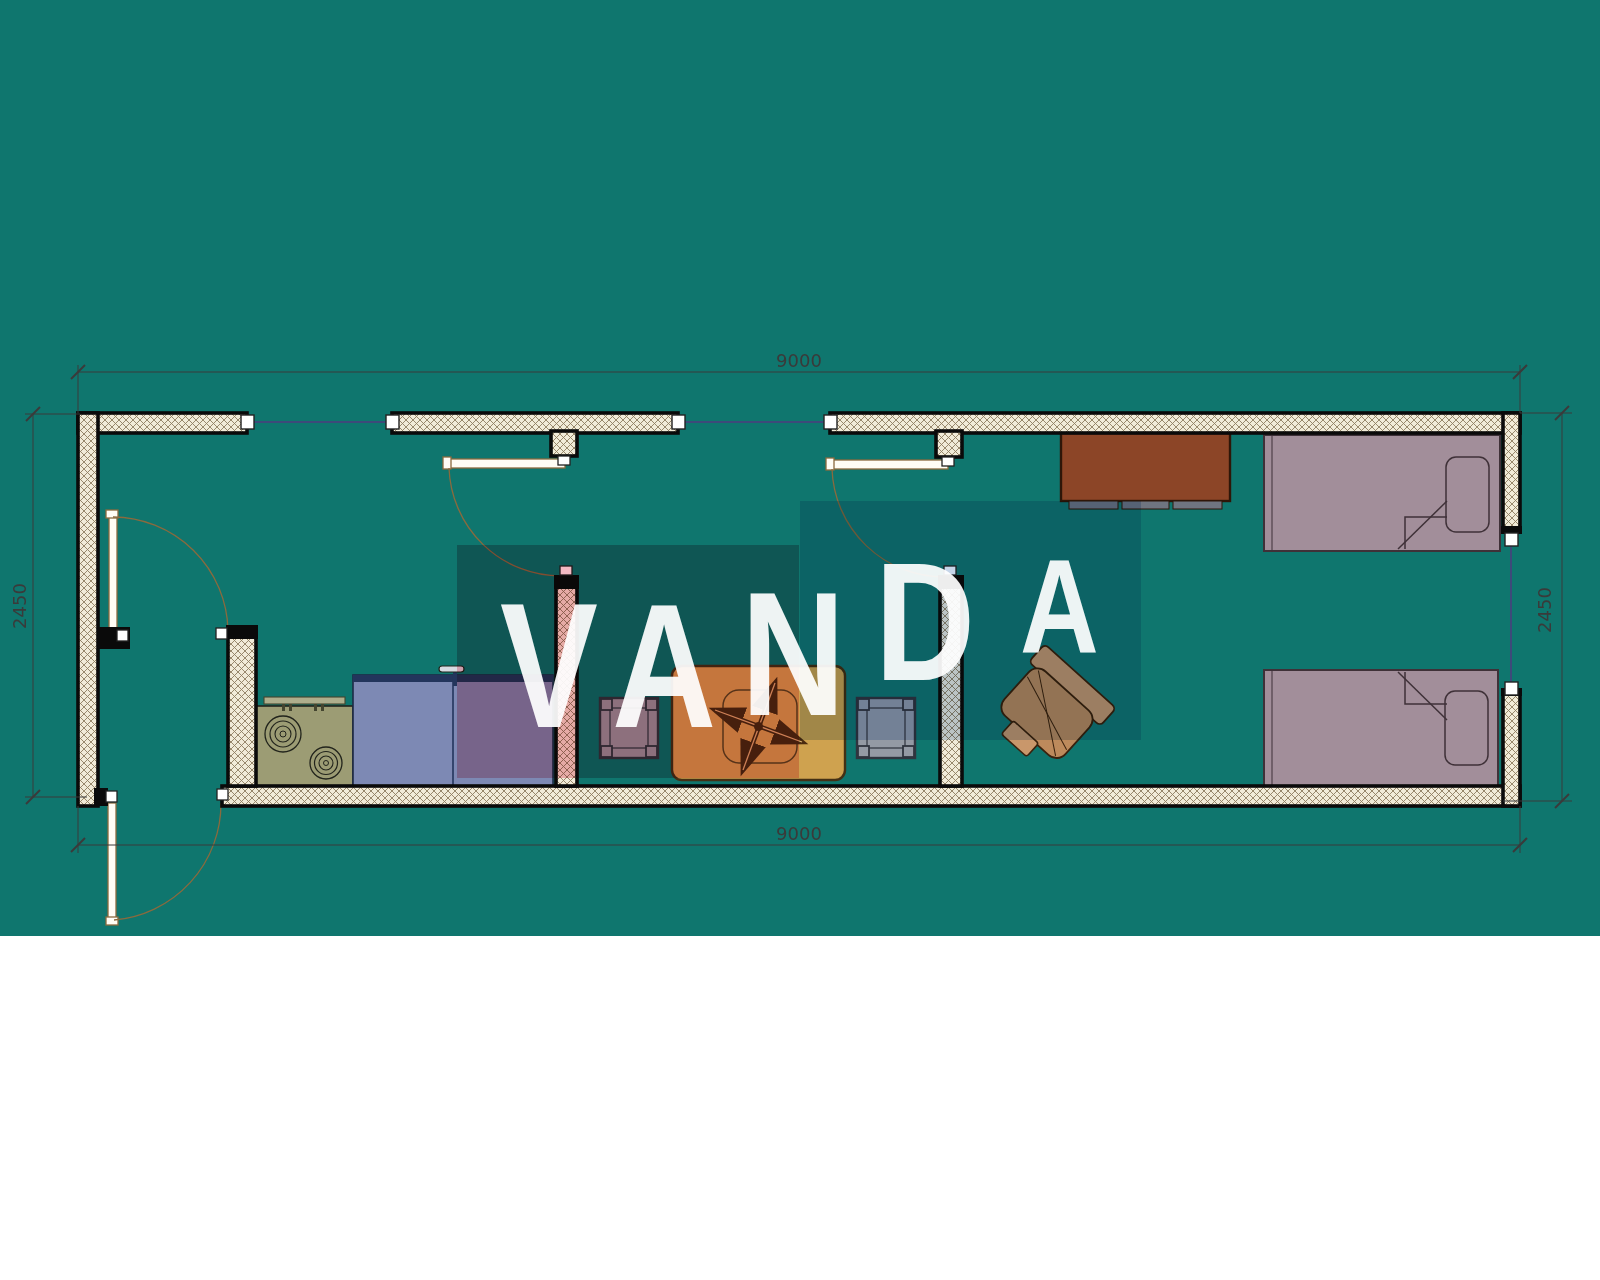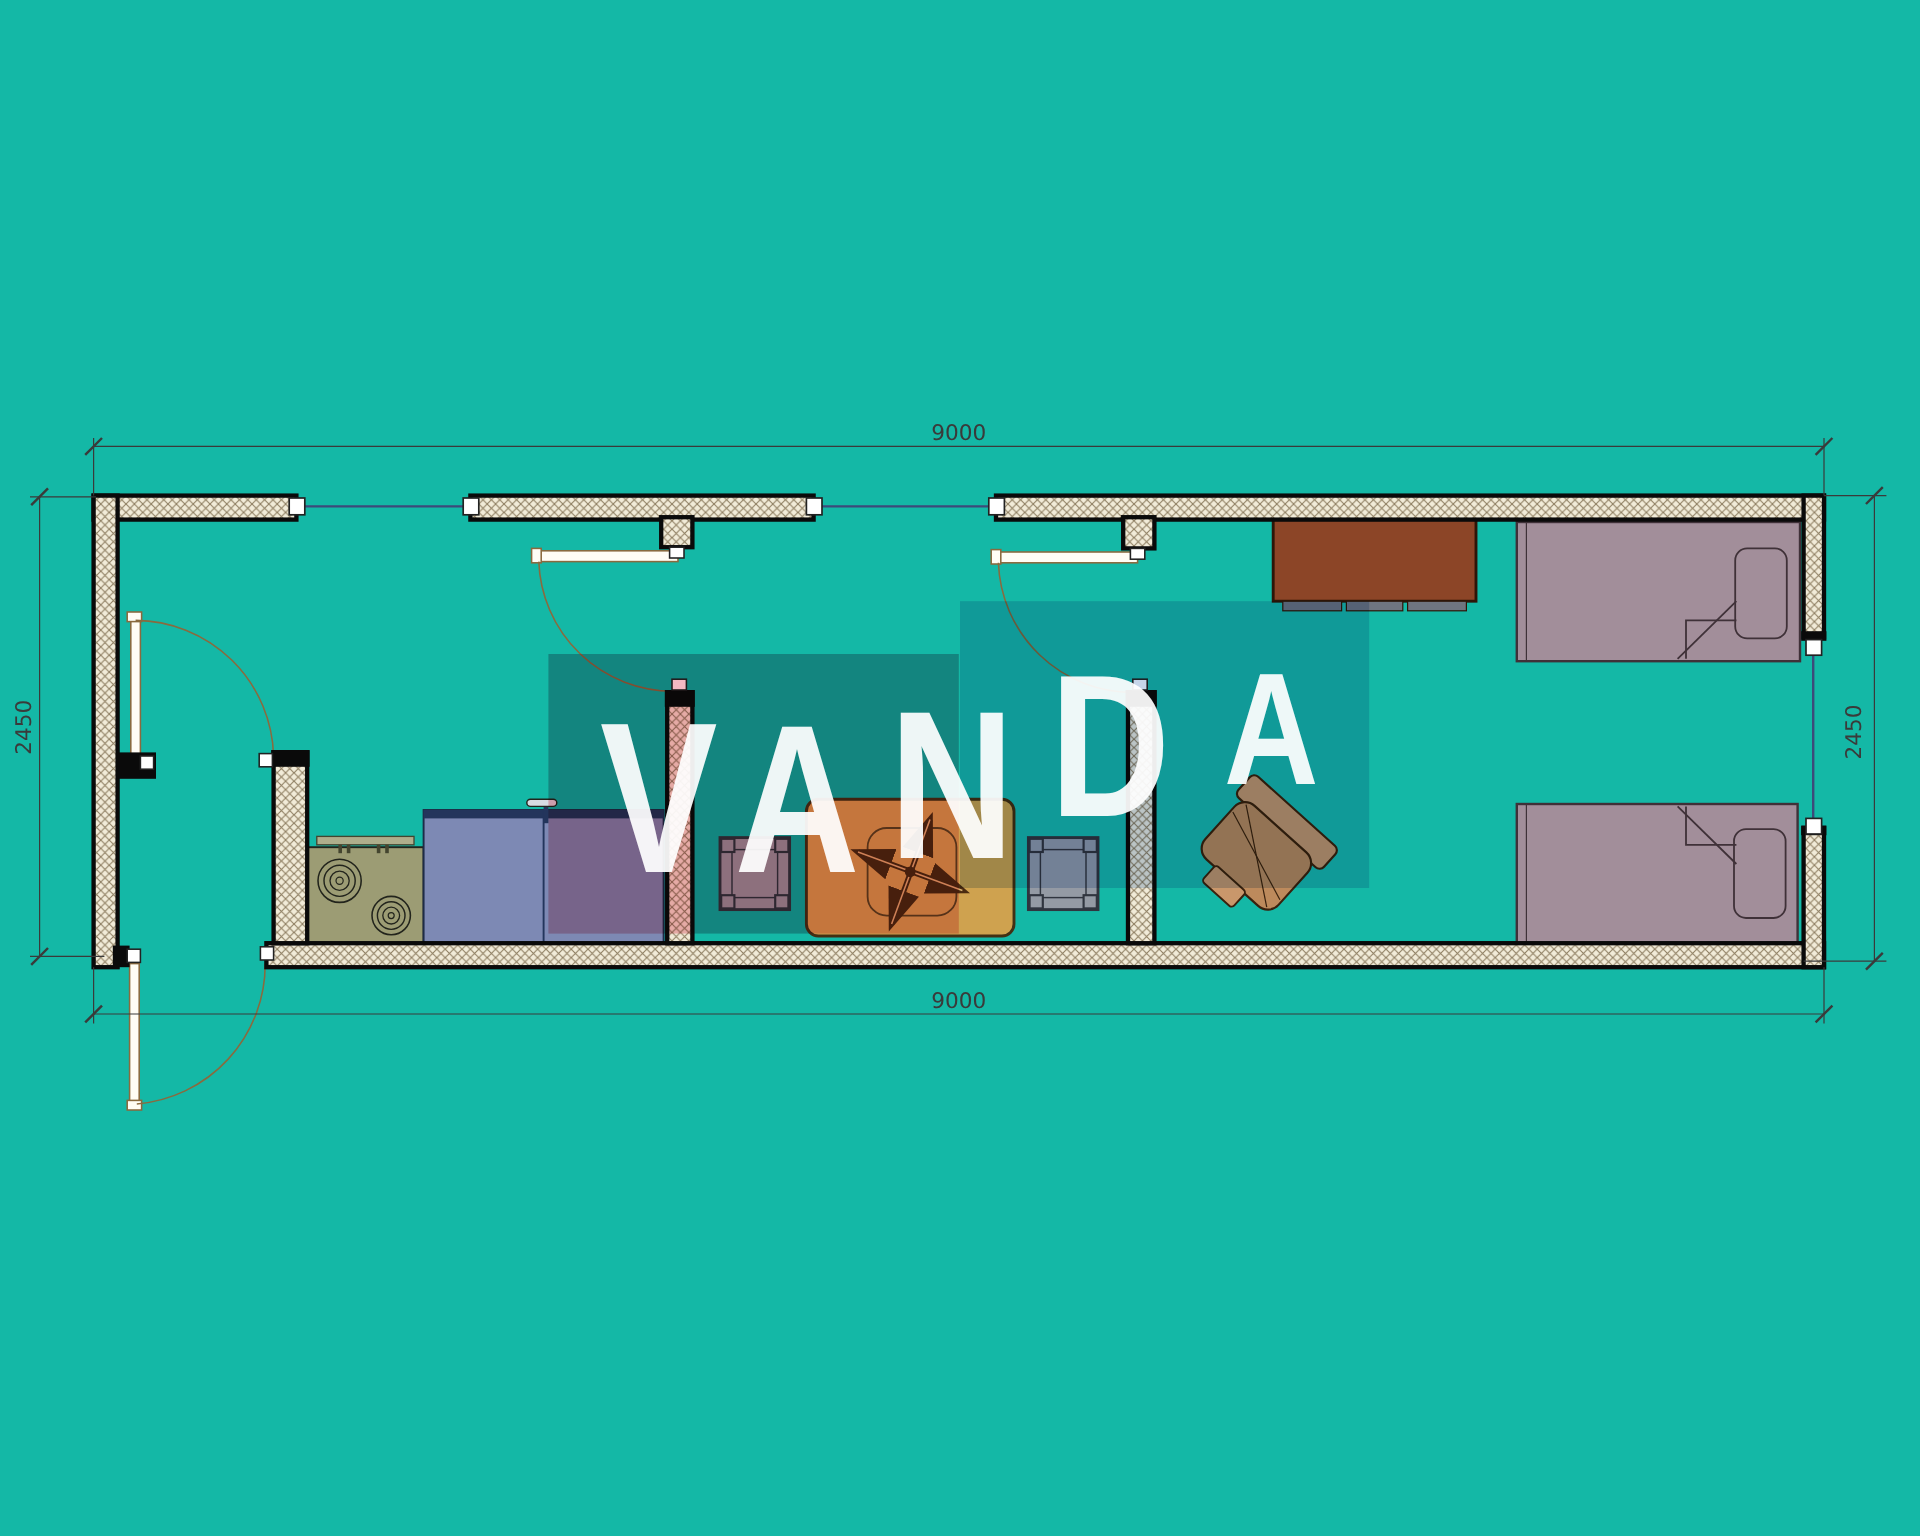--- a/index.html
+++ b/index.html
@@ -1,16 +1,16 @@
 <!DOCTYPE html>
 <html><head>
 <meta charset="utf-8">
 <style>
   html,body{margin:0;padding:0;background:#ffffff;}
-  .stage{position:relative;width:1600px;height:1280px;background:#14b8a6;overflow:hidden;}
+  .stage{position:relative;width:1600px;height:936px;background:#0f766e;overflow:hidden;}
   svg{display:block;}
   text{font-family:"DejaVu Sans","Liberation Sans",sans-serif;}
   .dim{fill:#3a3a3a;font-size:18px;}
   .wm-letter{font-family:"Liberation Sans","DejaVu Sans",sans-serif;font-weight:bold;fill:#ffffff;fill-opacity:0.93;}
 </style>
 </head>
 <body>
 
 <div class="stage">
 <svg width="1600" height="1280" viewBox="0 0 1600 1280">

